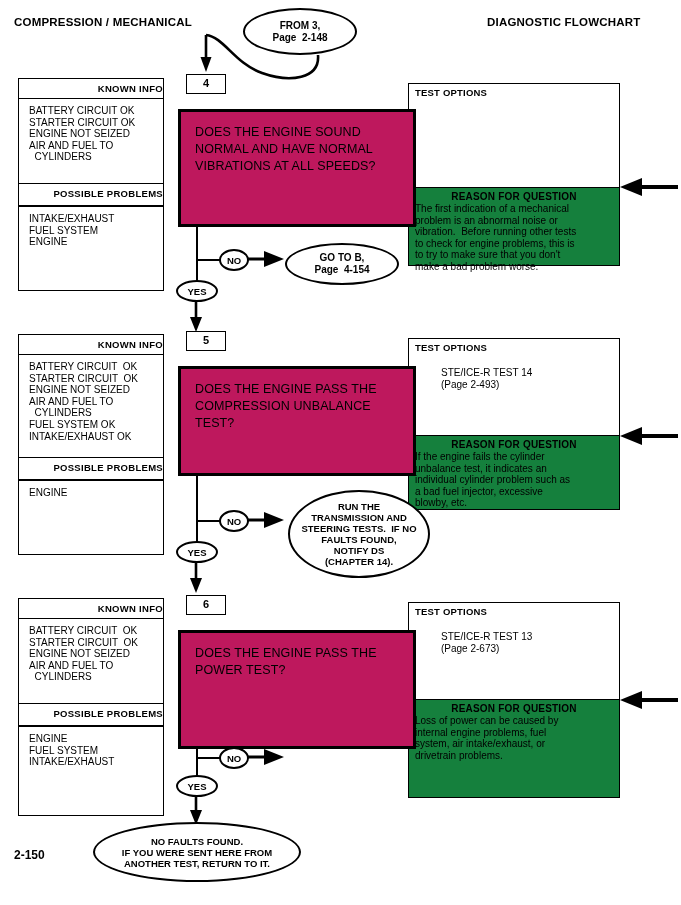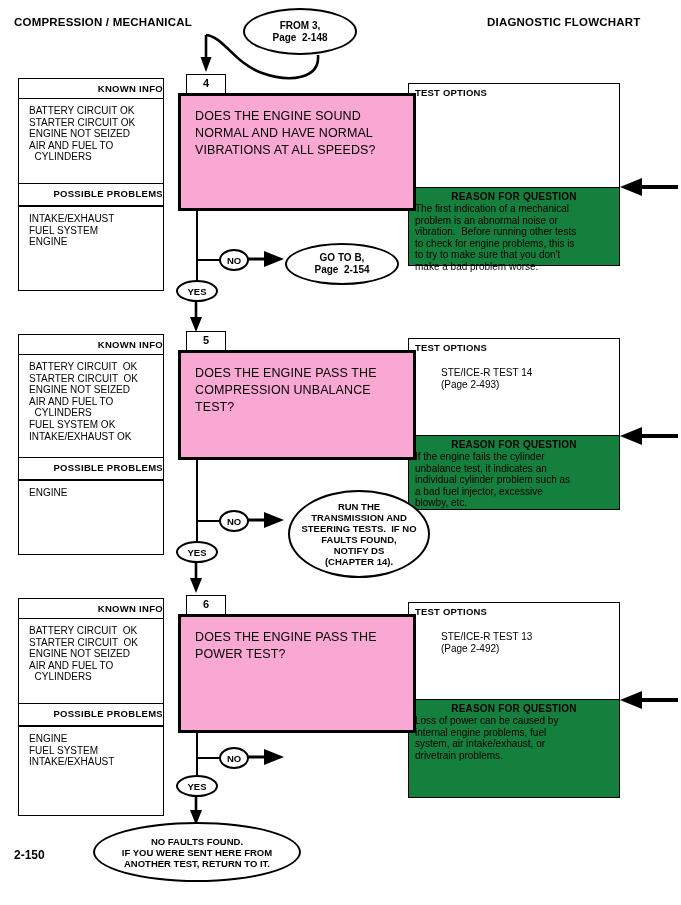--- a/index.html
+++ b/index.html
@@ -63,22 +63,23 @@
     font-size: 11px;
     font-weight: bold;
     line-height: 17px;
     z-index: 5;
   }
 
   
   .qbox {
     border: 3.5px solid #000;
     box-sizing: border-box;
-    background: #f9a8d4;
+    background: #be185d;
     z-index: 4;
+    margin-top: 16px;
   }
   .qbox .qtext {
     font-size: 12.5px;
     line-height: 17px;
     padding: 12px 0 0 14px;
     white-space: pre;
     letter-spacing: 0.1px;
   }
 
   
@@ -234,21 +235,21 @@
 
   <div class="abs vline" style="left:196px; top:211px; height:48px;"></div>
   <div class="abs hline" style="left:196px; top:259px; width:24px;"></div>
   <div class="abs bubble" style="left:219px; top:249px; width:30px; height:22px; line-height:19px;">NO</div>
   <svg class="abs" style="left:248px; top:250px;" width="42" height="20">
     <path d="M 0 9 L 20 9" stroke="#000" stroke-width="3" fill="none"></path>
     <polygon points="36,9 16,1 16,17" fill="#000"></polygon>
   </svg>
   <div class="abs ell" style="left:285px; top:243px; width:114px; height:42px;">
     <span>GO TO B,
-Page  2-154</span>
+Page  4-154</span>
   </div>
 
   <div class="abs vline" style="left:196px; top:259px; height:23px;"></div>
   <div class="abs bubble" style="left:176px; top:280px; width:42px; height:22px; line-height:19px; border-radius:50%;">YES</div>
   <svg class="abs" style="left:188px; top:300px;" width="18" height="34">
     <path d="M 8 0 L 8 20" stroke="#000" stroke-width="2.6" fill="none"></path>
     <polygon points="8,32 2,17 14,17" fill="#000"></polygon>
   </svg>
 
   <div class="abs sidepanel" style="left:18px; top:334px; width:146px; height:43px;">
@@ -349,21 +350,21 @@
   <div class="abs steptab" style="left:186px; top:595px; width:40px; height:20px;">6</div>
 
   <div class="abs qbox" style="left:178px; top:614px; width:238px; height:119px;">
     <div class="qtext">DOES THE ENGINE PASS THE
 POWER TEST?</div>
   </div>
 
   <div class="abs tobox" style="left:408px; top:602px; width:212px; height:98px;">
     <div class="to-head">TEST OPTIONS</div>
     <div class="to-body" style="padding-left:32px;">STE/ICE-R TEST 13
-(Page 2-492)</div>
+(Page 2-673)</div>
   </div>
   <div class="abs rqbox" style="left:408px; top:700px; width:212px; height:98px;">
     <div class="rq-head">REASON FOR QUESTION</div>
     <div class="rq-body">Loss of power can be caused by
 internal engine problems, fuel
 system, air intake/exhaust, or
 drivetrain problems.</div>
   </div>
   <svg class="abs" style="left:616px; top:688px;" width="65" height="24">
     <path d="M 62 12 L 20 12" stroke="#000" stroke-width="4" fill="none"></path>

